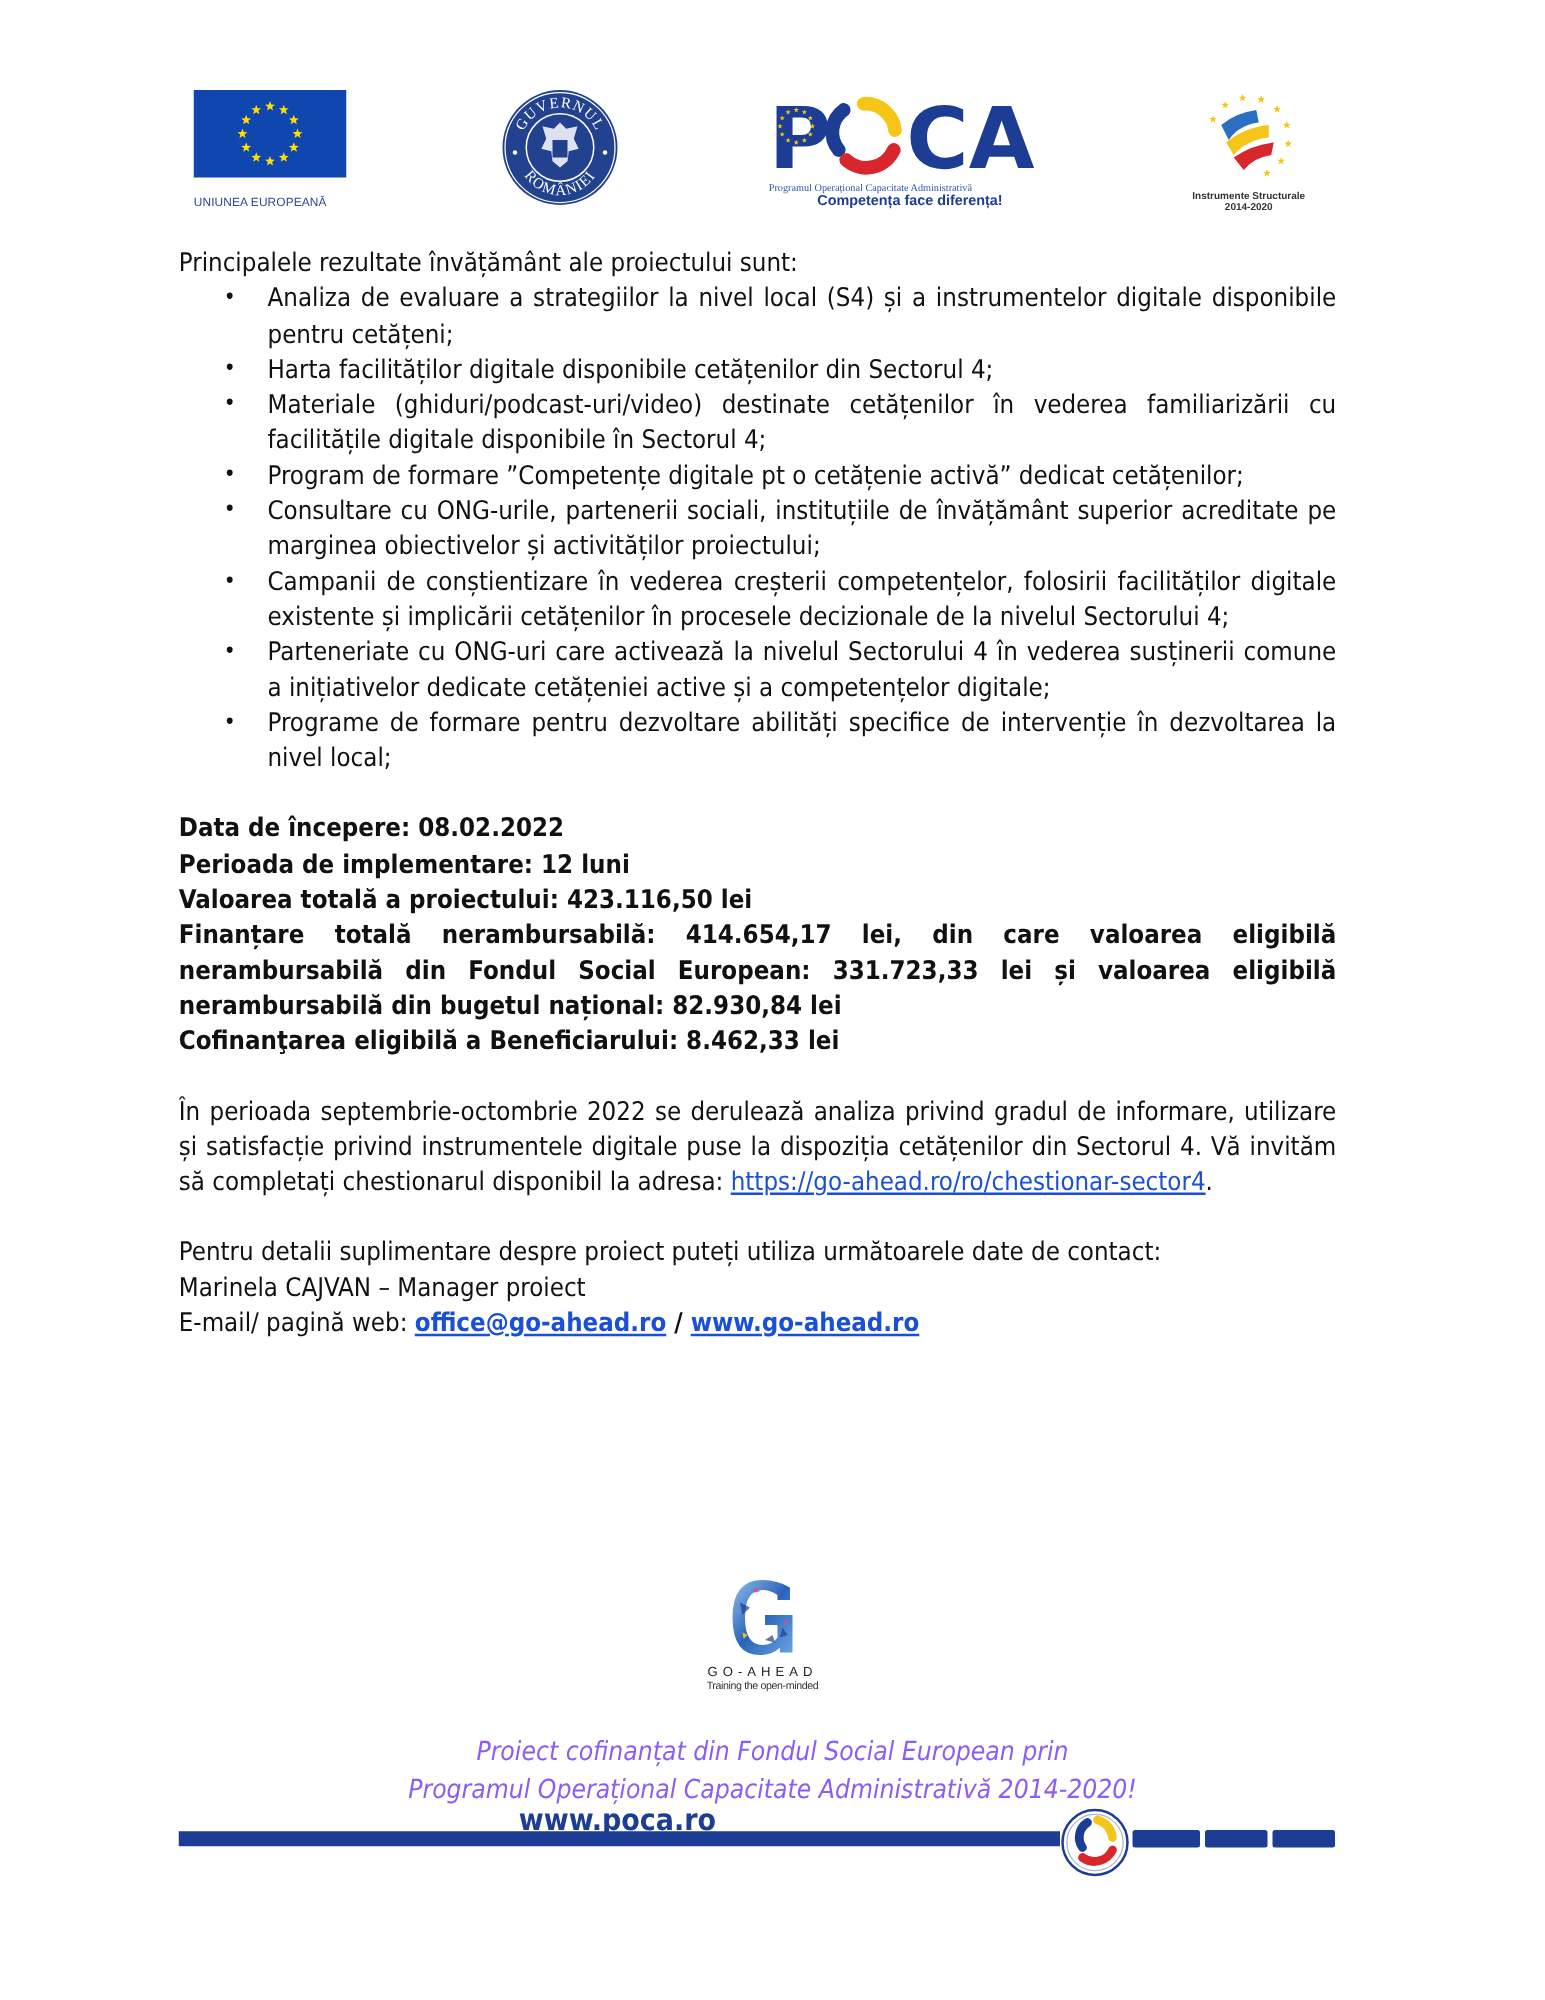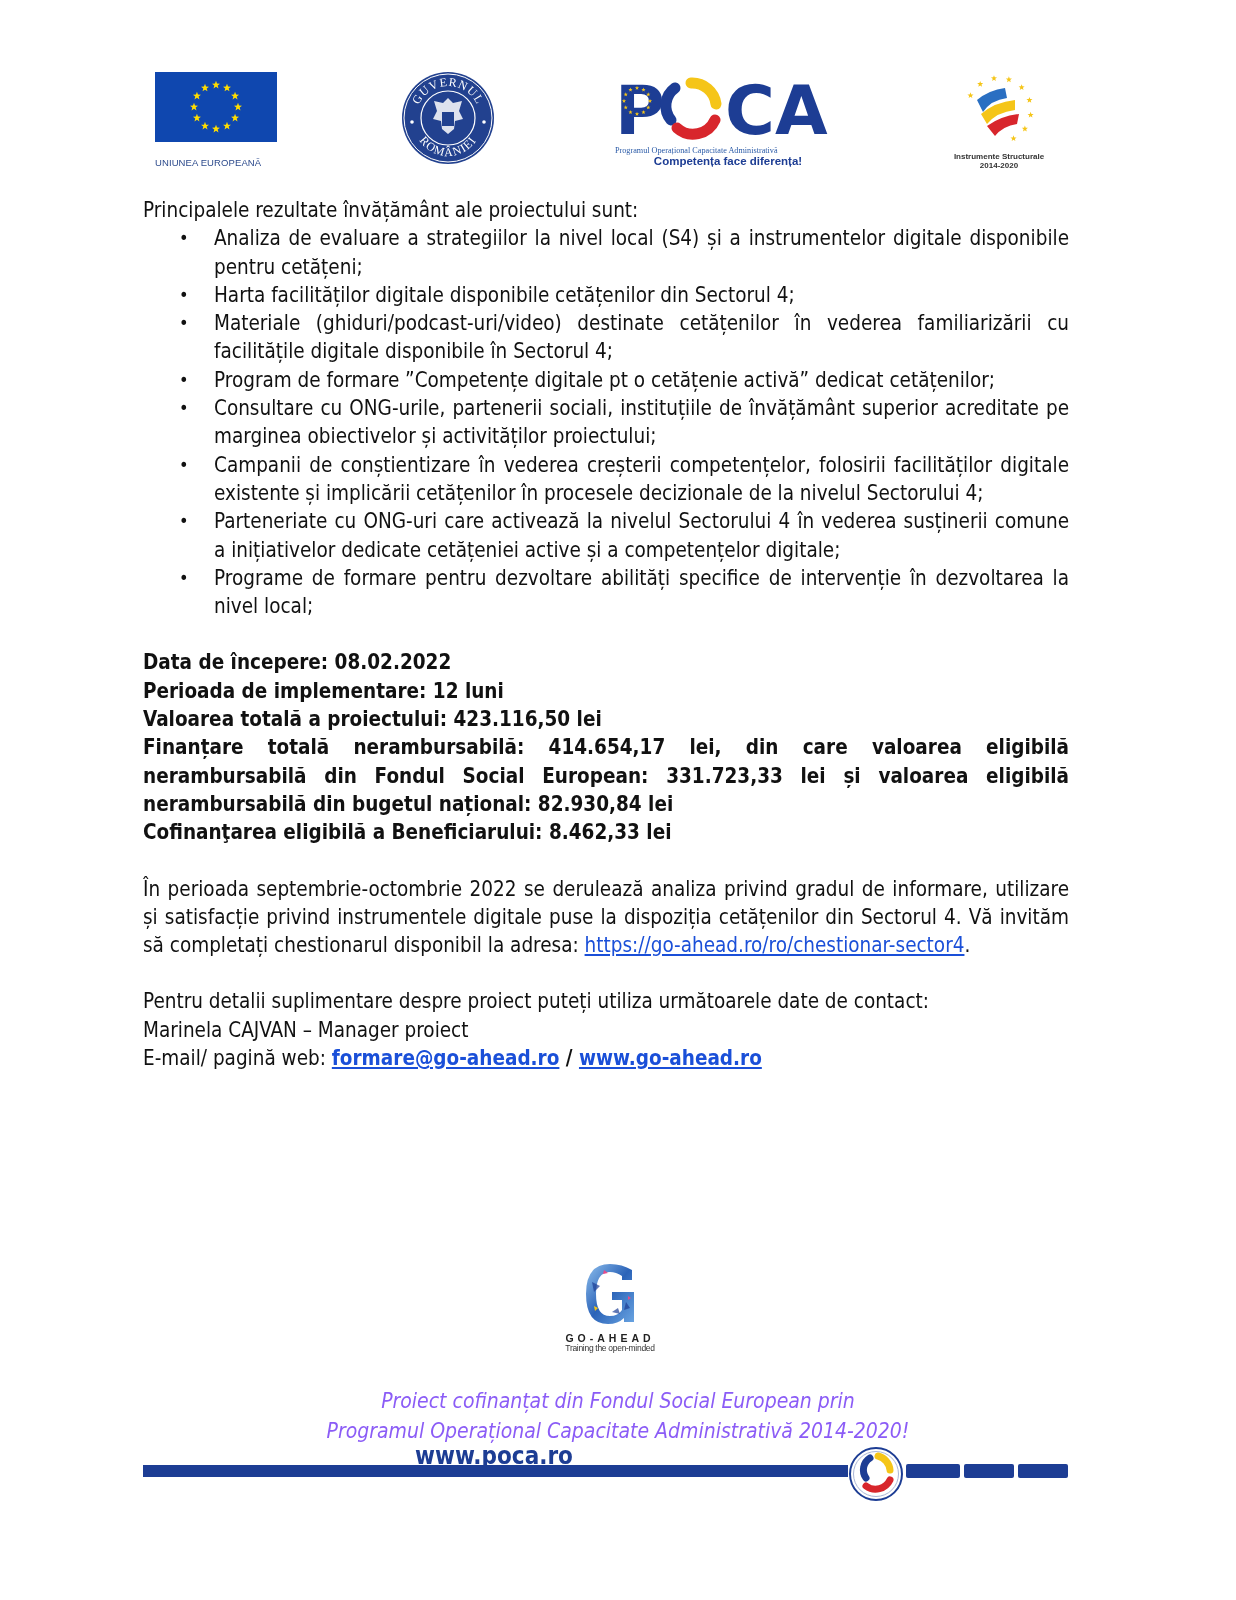--- a/index.html
+++ b/index.html
@@ -27,21 +27,21 @@
   ul.results li { position:relative; padding-left:71px; text-align:justify; text-align-last:left; }
   ul.results li .bullet { position:absolute; left:36px; top:0; font-size:18px; }
   .gap { height:28px; }
   .bold { font-weight:bold; }
   .just { text-align:justify; }
   a.link { color:#1a4fd8; text-decoration:underline; }
   a.link-bold { color:#1a4fd8; text-decoration:underline; font-weight:bold; }
 
   
   .goahead { position:absolute; left:548px; top:1262px; width:124px; text-align:center; }
-  .goahead-word { font-family:"Liberation Sans", sans-serif; font-size:10.5px; letter-spacing:4px; color:#222; margin-top:2px;font-weight:bold; }
+  .goahead-word { font-family:"Liberation Sans", sans-serif; font-size:10.5px; letter-spacing:4px; color:#222; margin-top:2px; }
   .goahead-tag { font-family:"Liberation Sans", sans-serif; font-size:8.5px; color:#333; margin-top:-1px; letter-spacing:-0.3px;text-align:center; }
   .cofin { position:absolute; left:0; top:1386px; width:1236px; text-align:center; color:#8b5cf6;
            font-style:italic; font-size:21px; line-height:30px; }
   .bar { position:absolute; left:143px; top:1465px; width:705px; height:12px; background:#1d3d94; }
   .bar-seg { position:absolute; top:1464px; height:14px; background:#1d3d94; border-radius:2px; }
   .bar-circle { position:absolute; left:848px; top:1446px; width:56px; height:56px; }
   .poca-url { position:absolute; left:0; top:1442px; width:988px; text-align:center; font-weight:bold; color:#1d3d94; font-size:24px; }
 </style>
 </head>
 <body>
@@ -162,21 +162,21 @@
     <p class="bold">Cofinanţarea eligibilă a Beneficiarului: 8.462,33 lei</p>
 
     <div class="gap"></div>
 
     <p class="just"><span>În perioada septembrie-octombrie 2022 se derulează analiza privind gradul de informare, utilizare și satisfacție privind instrumentele digitale puse la dispoziția cetățenilor din Sectorul 4. Vă invităm să completați chestionarul disponibil la adresa: </span><a class="link" href="#">https://go-ahead.ro/ro/chestionar-sector4</a><span>.</span></p>
 
     <div class="gap"></div>
 
     <p>Pentru detalii suplimentare despre proiect puteți utiliza următoarele date de contact:</p>
     <p>Marinela CAJVAN – Manager proiect</p>
-    <p><span>E-mail/ pagină web: </span><a class="link-bold" href="#">formare@go-ahead.ro</a><span class="bold"> / </span><a class="link-bold" href="#">www.go-ahead.ro</a></p>
+    <p><span>E-mail/ pagină web: </span><a class="link-bold" href="#">office@go-ahead.ro</a><span class="bold"> / </span><a class="link-bold" href="#">www.go-ahead.ro</a></p>
   </div>
 
   <div class="goahead">
     <svg width="56" height="64" viewBox="0 0 56 64">
       <defs>
         <linearGradient id="gGrad" x1="0" y1="0" x2="1" y2="1">
           <stop offset="0" stop-color="#8fc0ee"></stop>
           <stop offset="0.5" stop-color="#2b63b8"></stop>
           <stop offset="1" stop-color="#6aa5e2"></stop>
         </linearGradient>

